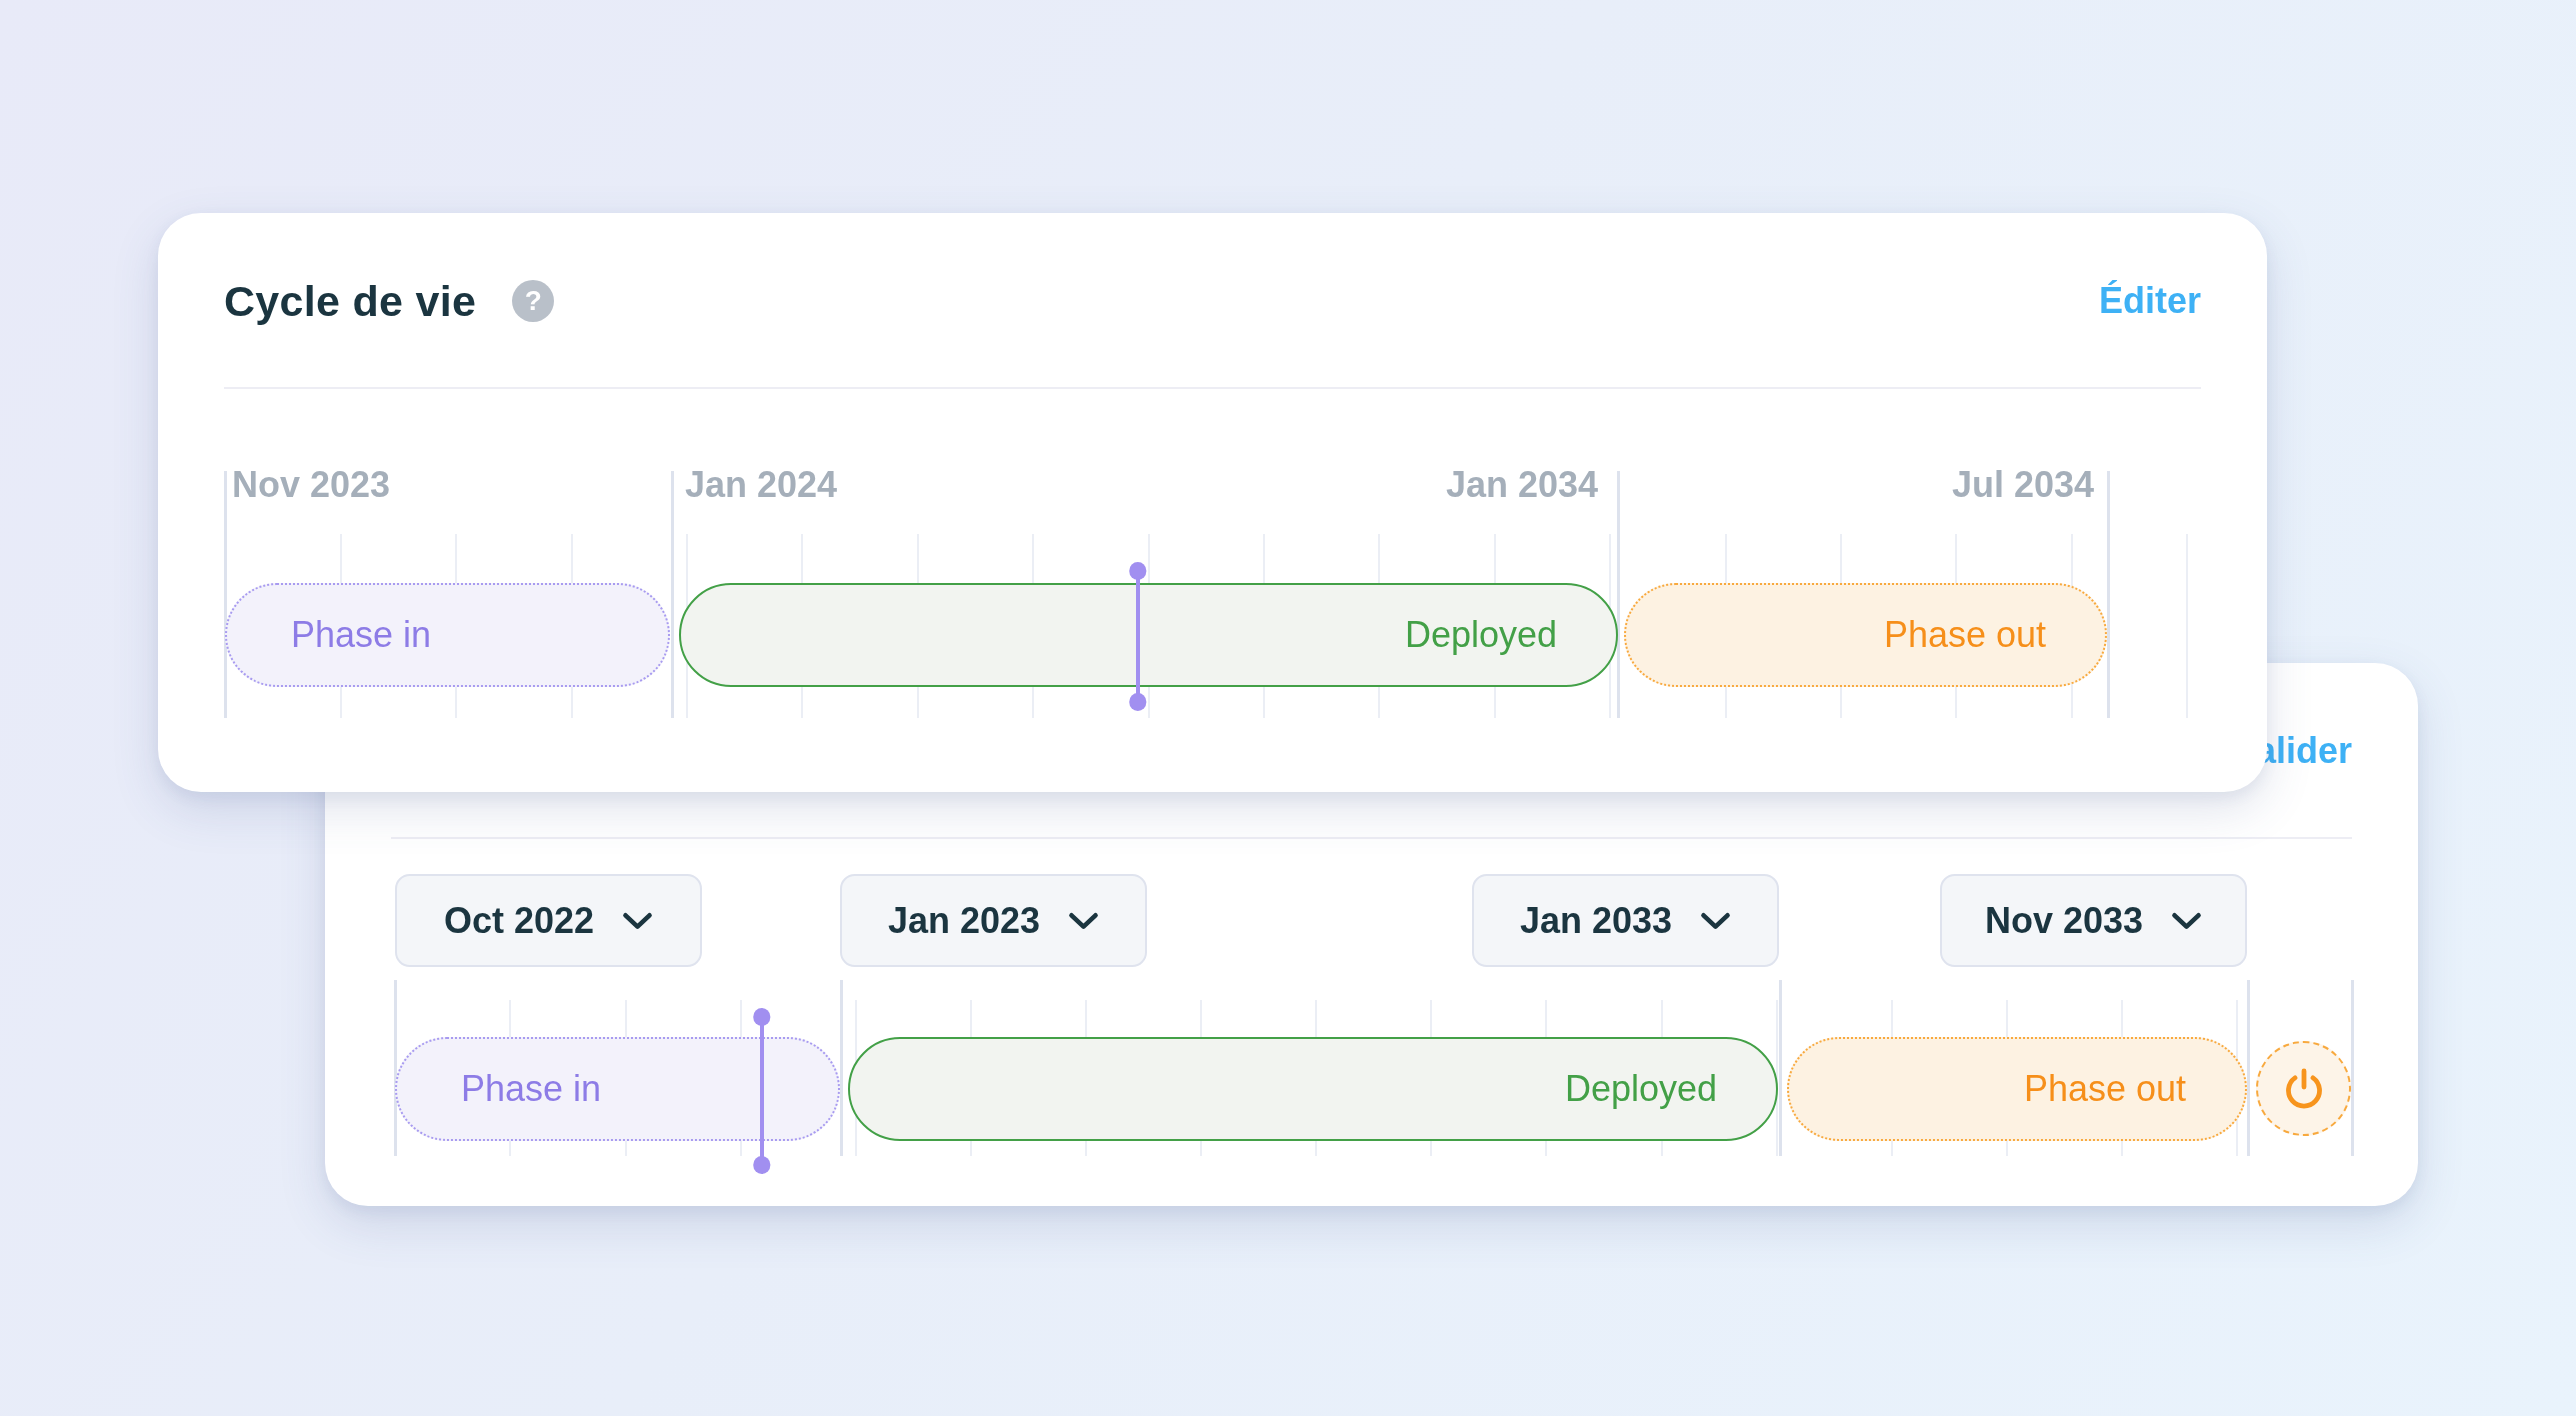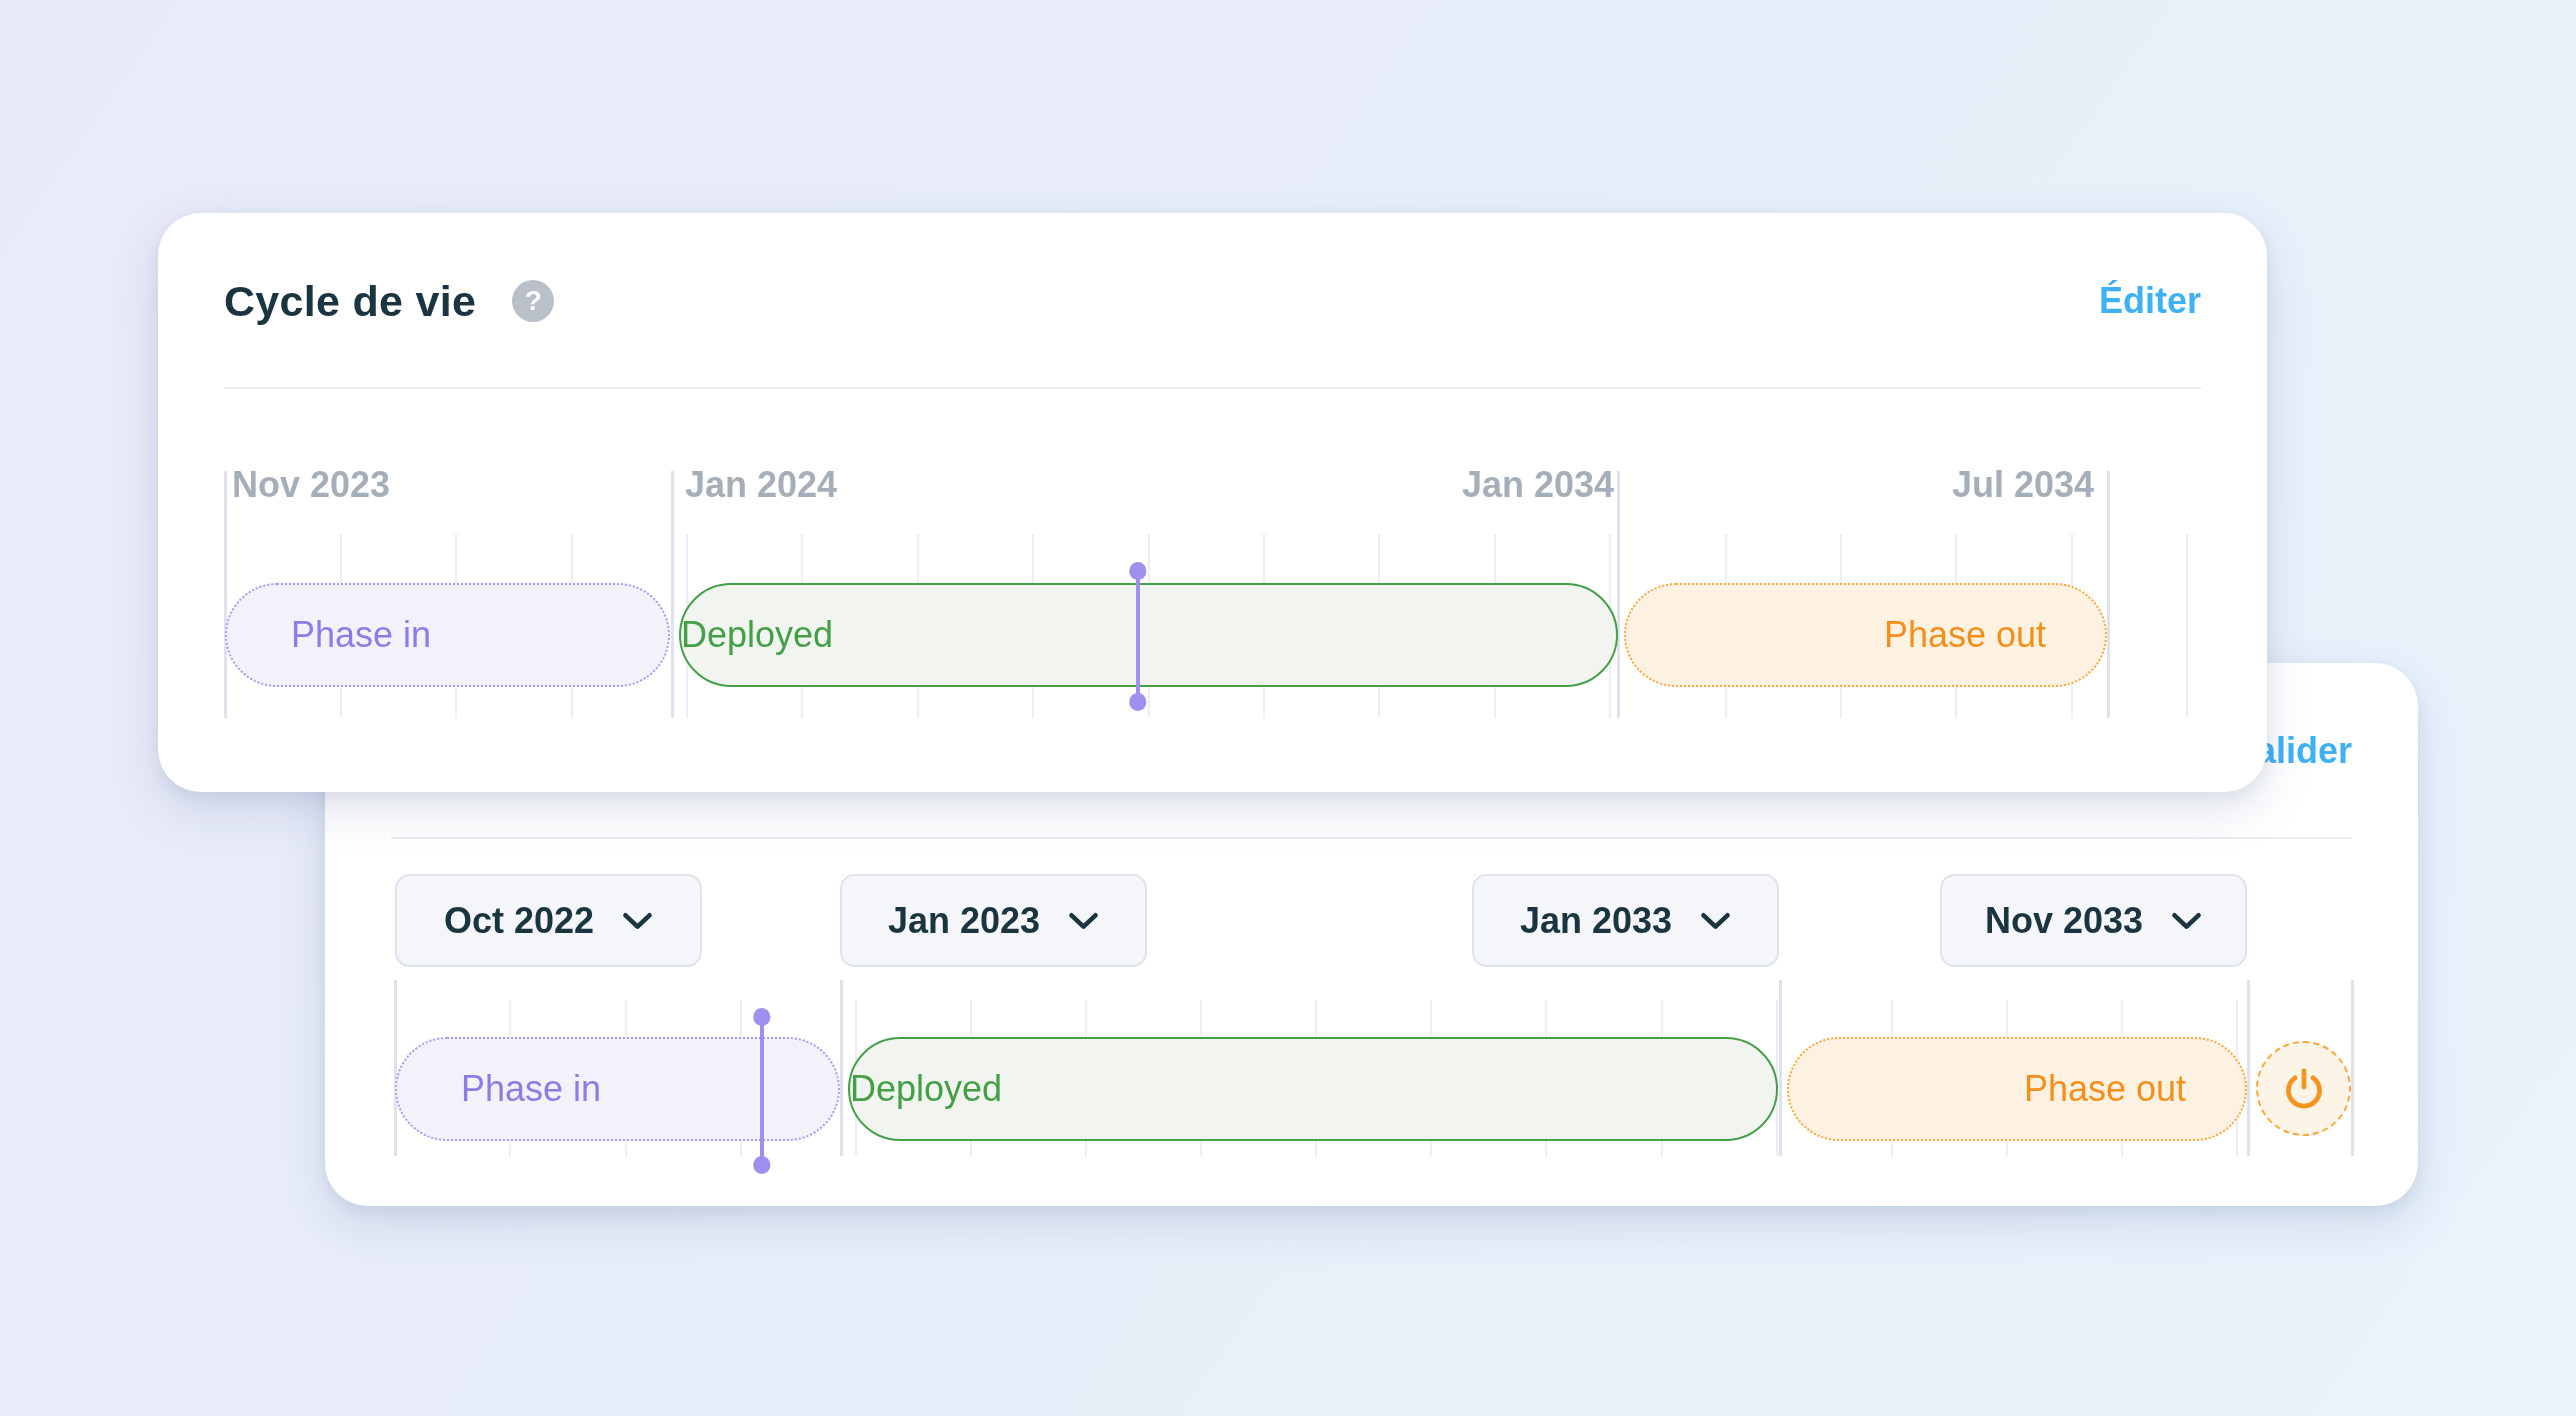--- a/index.html
+++ b/index.html
@@ -50,21 +50,21 @@
     display:flex;align-items:center;font-size:36px;white-space:nowrap;
   }
   #top-card .pill{top:370px;}
   #bottom-card .pill{top:374px;}
   .pill.phase-in{
     background:#f3f2fb;border:2.7px dotted #a89bf0;color:#8d7ce6;
     justify-content:flex-start;padding-left:64px;
   }
   .pill.deployed{
     background:#f2f4f0;border:2.7px solid #43a047;color:#43a047;
-    justify-content:flex-start;padding-right:59px;
+    justify-content:flex-end;padding-right:59px;
   }
   .pill.phase-out{
     background:#fdf2e2;border:2.7px dotted #f8a93e;color:#f68f1a;
     justify-content:flex-end;padding-right:59px;
   }
 
   .today-marker{position:absolute;width:4px;background:#a18ff0;border-radius:2px;}
   #top-card .today-marker{left:978px;top:358px;height:131px;}
   #bottom-card .today-marker{left:435px;top:354px;height:148px;}
   .today-marker::before,.today-marker::after{
@@ -174,21 +174,21 @@
     <div class="header-left">
       <span class="card-title">Cycle de vie</span>
       <span class="help-icon">?</span>
     </div>
     <span class="link">Éditer</span>
   </div>
   <div class="divider"></div>
 
   <span class="date-label" style="left:74px">Nov 2023</span>
   <span class="date-label" style="left:527px">Jan 2024</span>
-  <span class="date-label" style="right:653px">Jan 2034</span>
+  <span class="date-label" style="right:669px">Jan 2034</span>
   <span class="date-label" style="right:173px">Jul 2034</span>
 
   <div class="ticks">
       <div class="tick" style="left: 0%;"></div>
       <div class="tick" style="left: 5.88235%;"></div>
       <div class="tick" style="left: 11.7647%;"></div>
       <div class="tick" style="left: 17.6471%;"></div>
       <div class="tick" style="left: 23.5294%;"></div>
       <div class="tick" style="left: 29.4118%;"></div>
       <div class="tick" style="left: 35.2941%;"></div>

